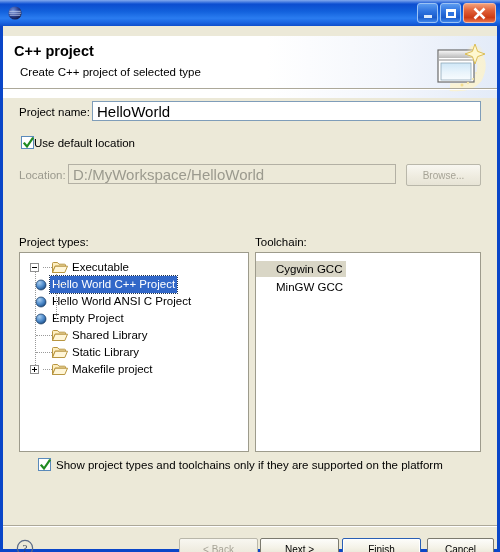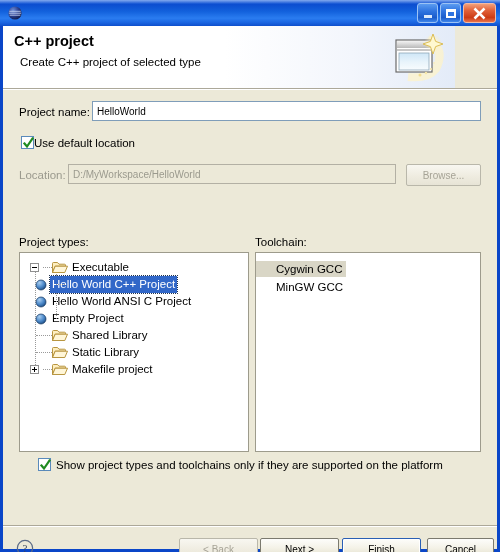--- a/index.html
+++ b/index.html
@@ -82,22 +82,22 @@
     position: absolute;
     left: 3px; top: 26px;
     width: 494px; height: 523px;
     background: #ece9d8;
     box-sizing: border-box;
   }
 
   
   .header {
     position: absolute;
-    left: 0; top: 0;
-    width: 452px; height: 62px;
+    left: 0; top: 10px;
+    width: 494px; height: 62px;
     background: #ffffff;
     overflow: hidden;
   }
   .header-gradient {
     position: absolute;
     right: 0; top: 0;
     width: 230px; height: 62px;
     background: linear-gradient(to right, #ffffff 0%, #f3f6fc 55%, #e3ebf8 100%);
   }
   .header-title {
@@ -141,21 +141,21 @@
     white-space: nowrap;
   }
   .label.disabled { color: #9b9a8e; }
 
   .textfield {
     position: absolute;
     box-sizing: border-box;
     background: #ffffff;
     border: 1px solid #7f9db9;
     font-family: "Liberation Sans", sans-serif;
-    font-size: 10px;
+    font-size: 15px;
     color: #000000;
     padding: 0 0 0 4px;
     line-height: 18px;
     height: 20px;
     outline: none;
   }
   .textfield.disabled {
     background: #ece9d8;
     border: 1px solid #b3b0a4;
     color: #9b9a8e;

